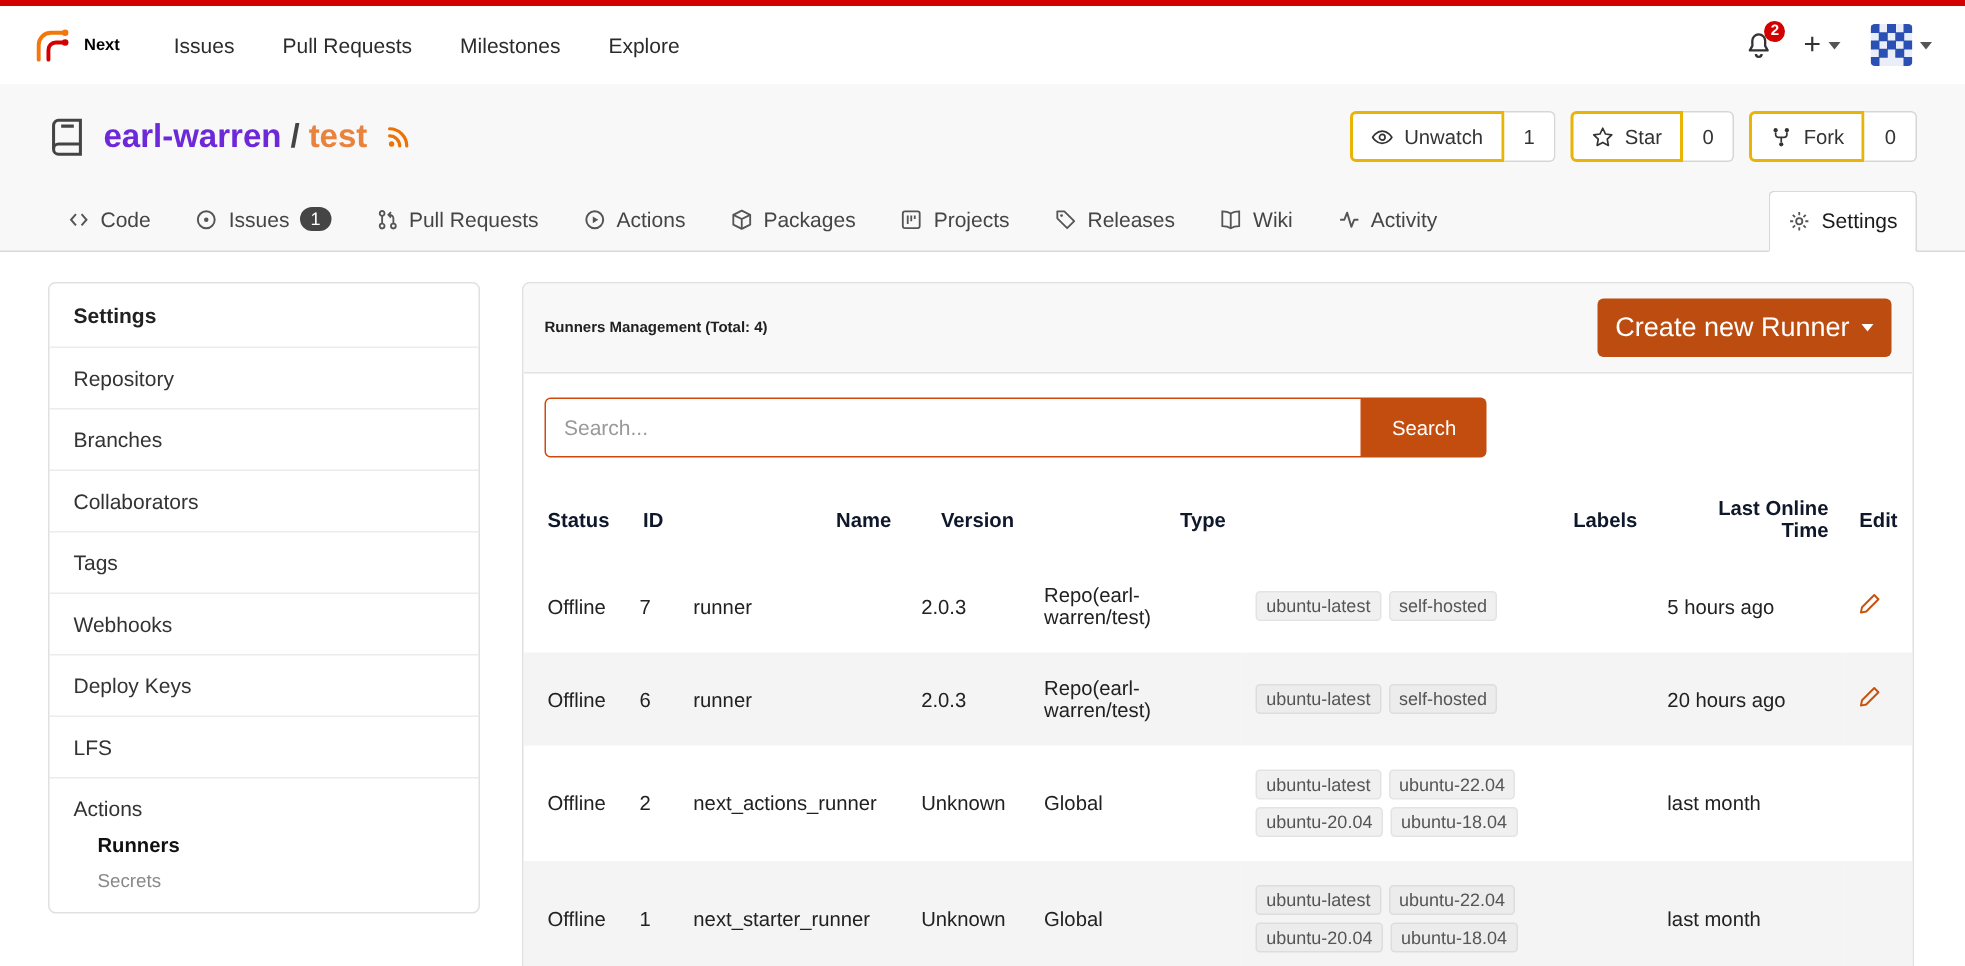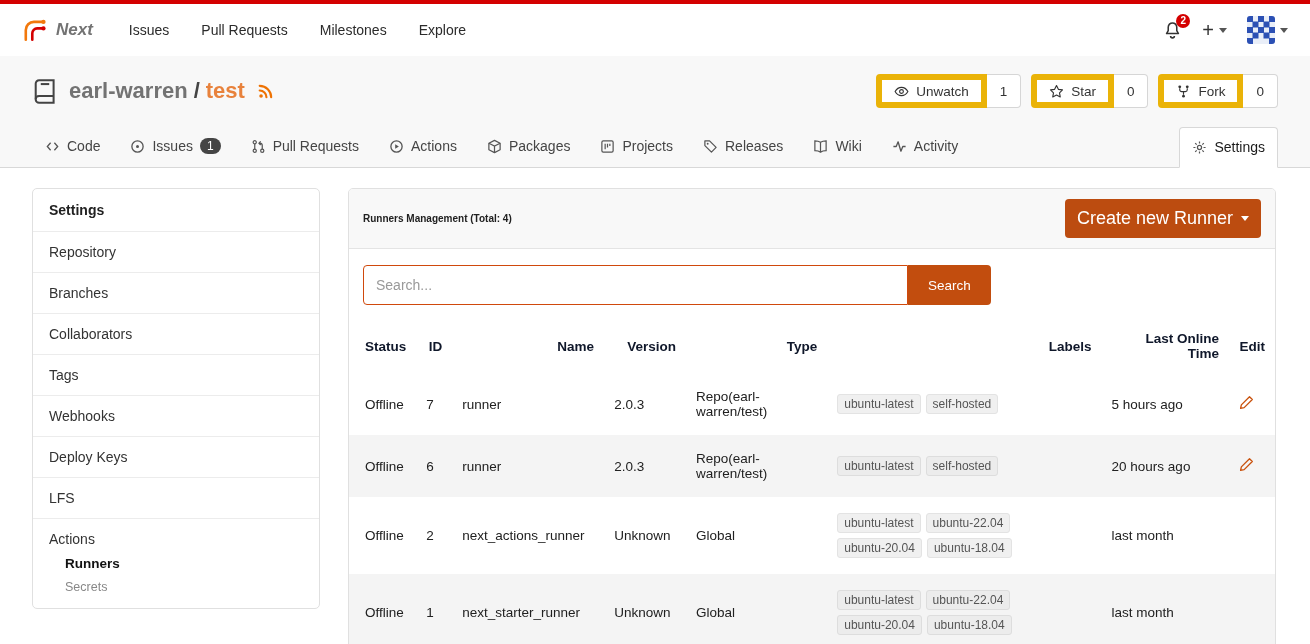--- a/index.html
+++ b/index.html
@@ -4,45 +4,45 @@
 <style>
   * { box-sizing: border-box; margin: 0; padding: 0; }
   html,body { width:1310px; height:644px; overflow:hidden; background:#fff;
     font-family:"Liberation Sans", sans-serif; color:#212121; font-size:14px; }
   a { text-decoration:none; color:inherit; cursor:pointer; }
 
   
   .topbar { height:56px; border-top:4px solid #d40000; background:#fff;
     display:flex; align-items:center; padding:0 22px; }
   .brand { display:flex; align-items:center; gap:8px; margin-right:36px; }
-  .brand-name { color:#737373; font-size:17px; font-weight:600;font-style:italic; }
+  .brand-name { color:#000000; font-size:11px; font-weight:600; }
   .topnav { display:flex; align-items:center; gap:32px; }
   .topnav a { color:#2b2b2b; font-weight:500; font-size:14px; }
   .top-right { margin-left:auto; display:flex; align-items:center; gap:20px; }
   .bell-wrap { position:relative; display:flex; }
   .notif-badge { position:absolute; top:-7px; right:-8px; background:#d40000; color:#fff;
     font-size:10px; line-height:1; padding:2px 4px; border-radius:8px; min-width:14px;
     text-align:center; font-weight:700; }
   .plus-wrap, .avatar-wrap { display:flex; align-items:center; gap:5px; }
   .plus-glyph { font-size:20px; color:#333; line-height:1; }
   .caret { width:0; height:0; border-left:4px solid transparent; border-right:4px solid transparent;
     border-top:5px solid #555; display:inline-block; }
   .caret.white { border-top-color:#fff; }
   .avatar { width:28px; height:28px; border-radius:3px; overflow:hidden; display:block; }
 
   
   .band { background:#f8f8f8; padding:18px 32px 0 32px; border-bottom:1px solid #d8d8d8; }
   .repo-row { display:flex; align-items:center; gap:10px; padding-bottom:18px; }
   .repo-title { font-size:22px; display:flex; align-items:center; gap:6px; }
-  .repo-owner { color:#737373; }
+  .repo-owner { color:#6d28d9; }
   .repo-sep { color:#444; }
   .repo-name { color:#e8823c; }
   .repo-actions { margin-left:auto; display:flex; gap:10px; }
   .btn-group { display:flex; }
-  .gbtn { background:#fff; border:6px solid #eab308; height:34px; display:flex; align-items:center;
+  .gbtn { background:#fff; border:2px solid #eab308; height:34px; display:flex; align-items:center;
     gap:7px; padding:0 12px; font-size:13.5px; color:#333; border-radius:4px 0 0 4px; }
   .gcount { background:#fff; border:1px solid #d6d6d6; border-left:none; height:34px;
     display:flex; align-items:center; padding:0 13px; font-size:13.5px; color:#333;
     border-radius:0 4px 4px 0; }
 
   
   .tabbar { display:flex; align-items:flex-end; gap:4px; }
   .tab { display:flex; align-items:center; gap:7px; padding:11px 12px 12px; color:#454545;
     font-size:14px; border:1px solid transparent; border-radius:4px 4px 0 0; }
   .tab .ticon { display:flex; color:#555; }

